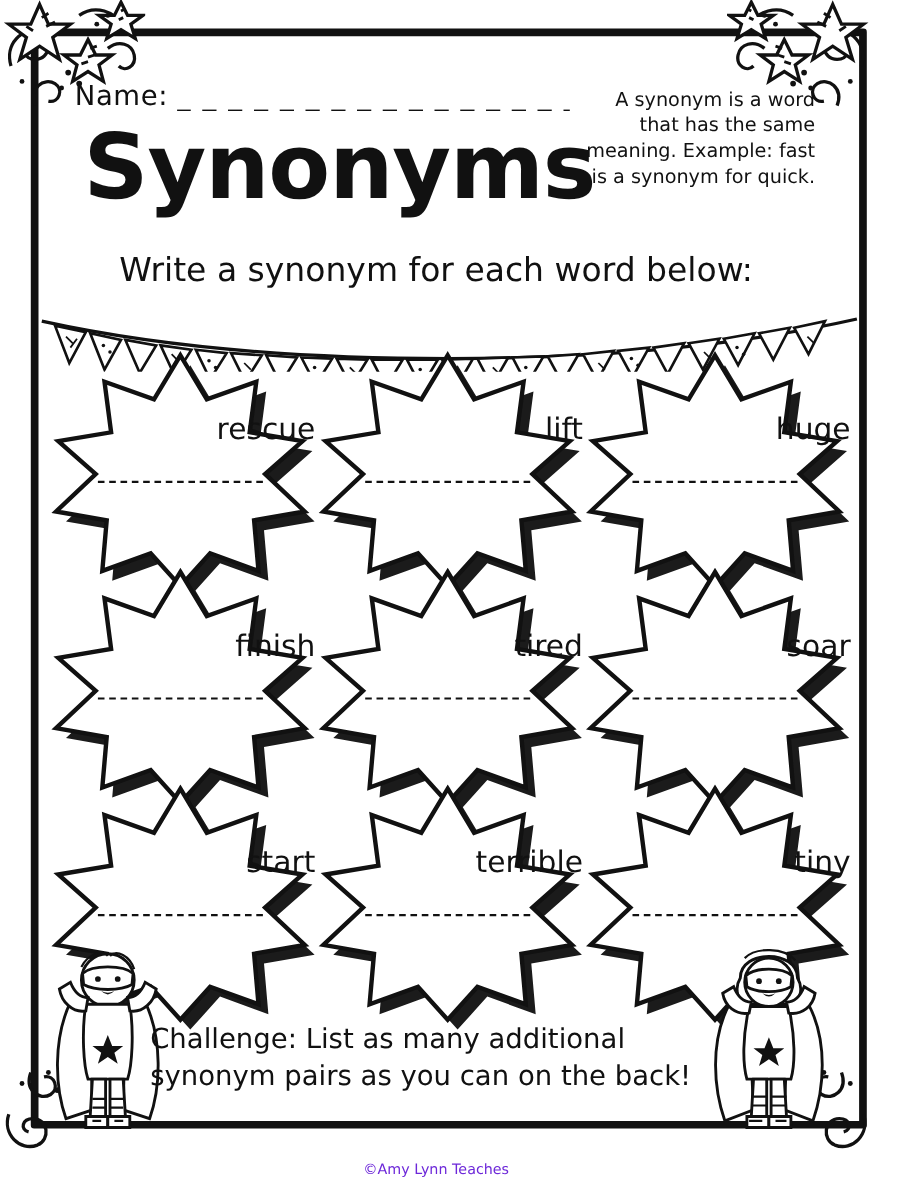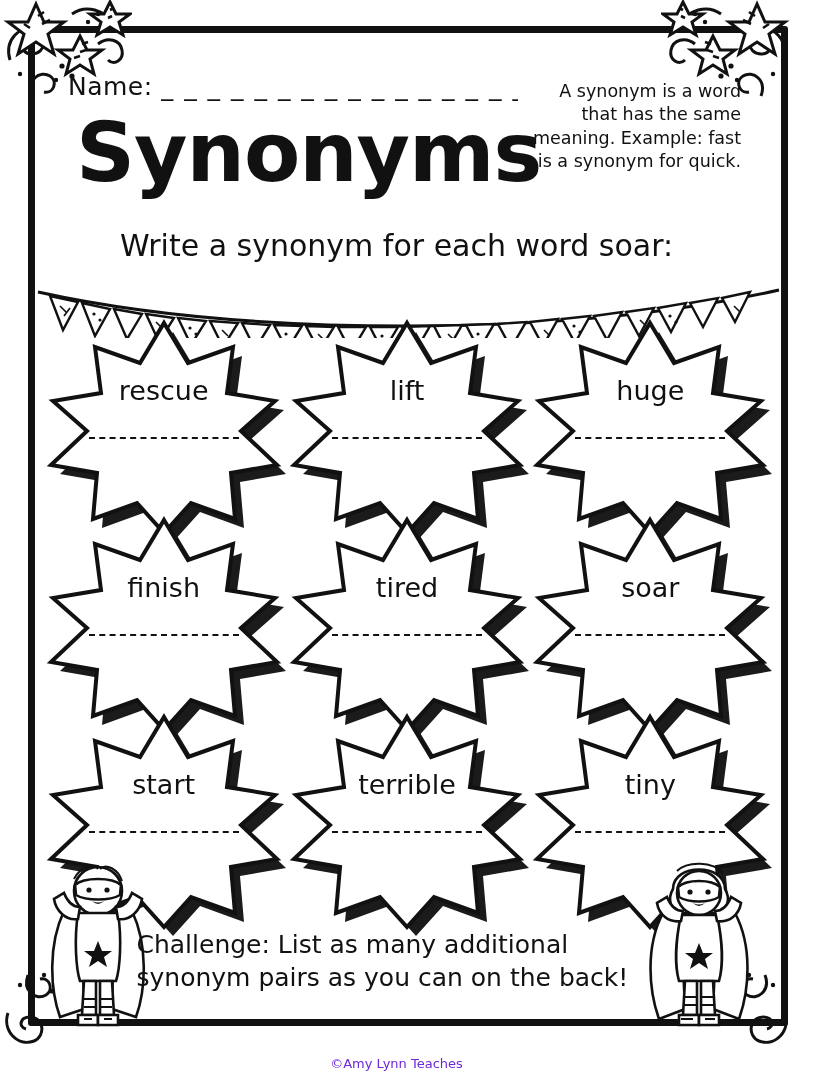--- a/index.html
+++ b/index.html
@@ -137,21 +137,21 @@
     left: 0; top: 0;
     width: 100%;
     height: 100%;
   }
   .star-shadow { transform: translate(9px, 9px); }
   .word {
     position: absolute;
     left: 0;
     top: 56px;
     width: 100%;
-    text-align: center;
+    text-align: right;
     font-family: "DejaVu Sans", sans-serif;
     font-size: 27px;
     color: #111;
   }
   .answer-line {
     position: absolute;
     left: 50%;
     transform: translateX(-50%);
     top: 118px;
     width: 150px;
@@ -289,21 +289,21 @@
 
   <div class="name-row">
     <span class="name-label">Name:</span>
     <span class="name-blank">_ _ _ _ _ _ _ _ _ _ _ _ _ _ _ _</span>
   </div>
 
   <div class="title">Synonyms</div>
 
   <div class="definition">A synonym is a word that has the same meaning. Example: fast is a synonym for quick.</div>
 
-  <div class="instruction">Write a synonym for each word soar:</div>
+  <div class="instruction">Write a synonym for each word below:</div>
 
   <div class="bunting">
     <svg viewBox="0 0 745 56" width="745" height="56" preserveAspectRatio="none">
       <path d="M2 10 C120 36 250 44 372 44 C496 44 628 34 743 8" fill="none" stroke="#111" stroke-width="3"></path>
       <g fill="#fff" stroke="#111" stroke-width="2.4">
         <polygon points="14,14 42,20 27,48"></polygon>
         <polygon points="46,21 74,27 59,54"></polygon>
         <polygon points="78,27 106,32 91,57"></polygon>
         <polygon points="110,32 138,36 123,60"></polygon>
         <polygon points="142,36 170,39 155,63"></polygon>

